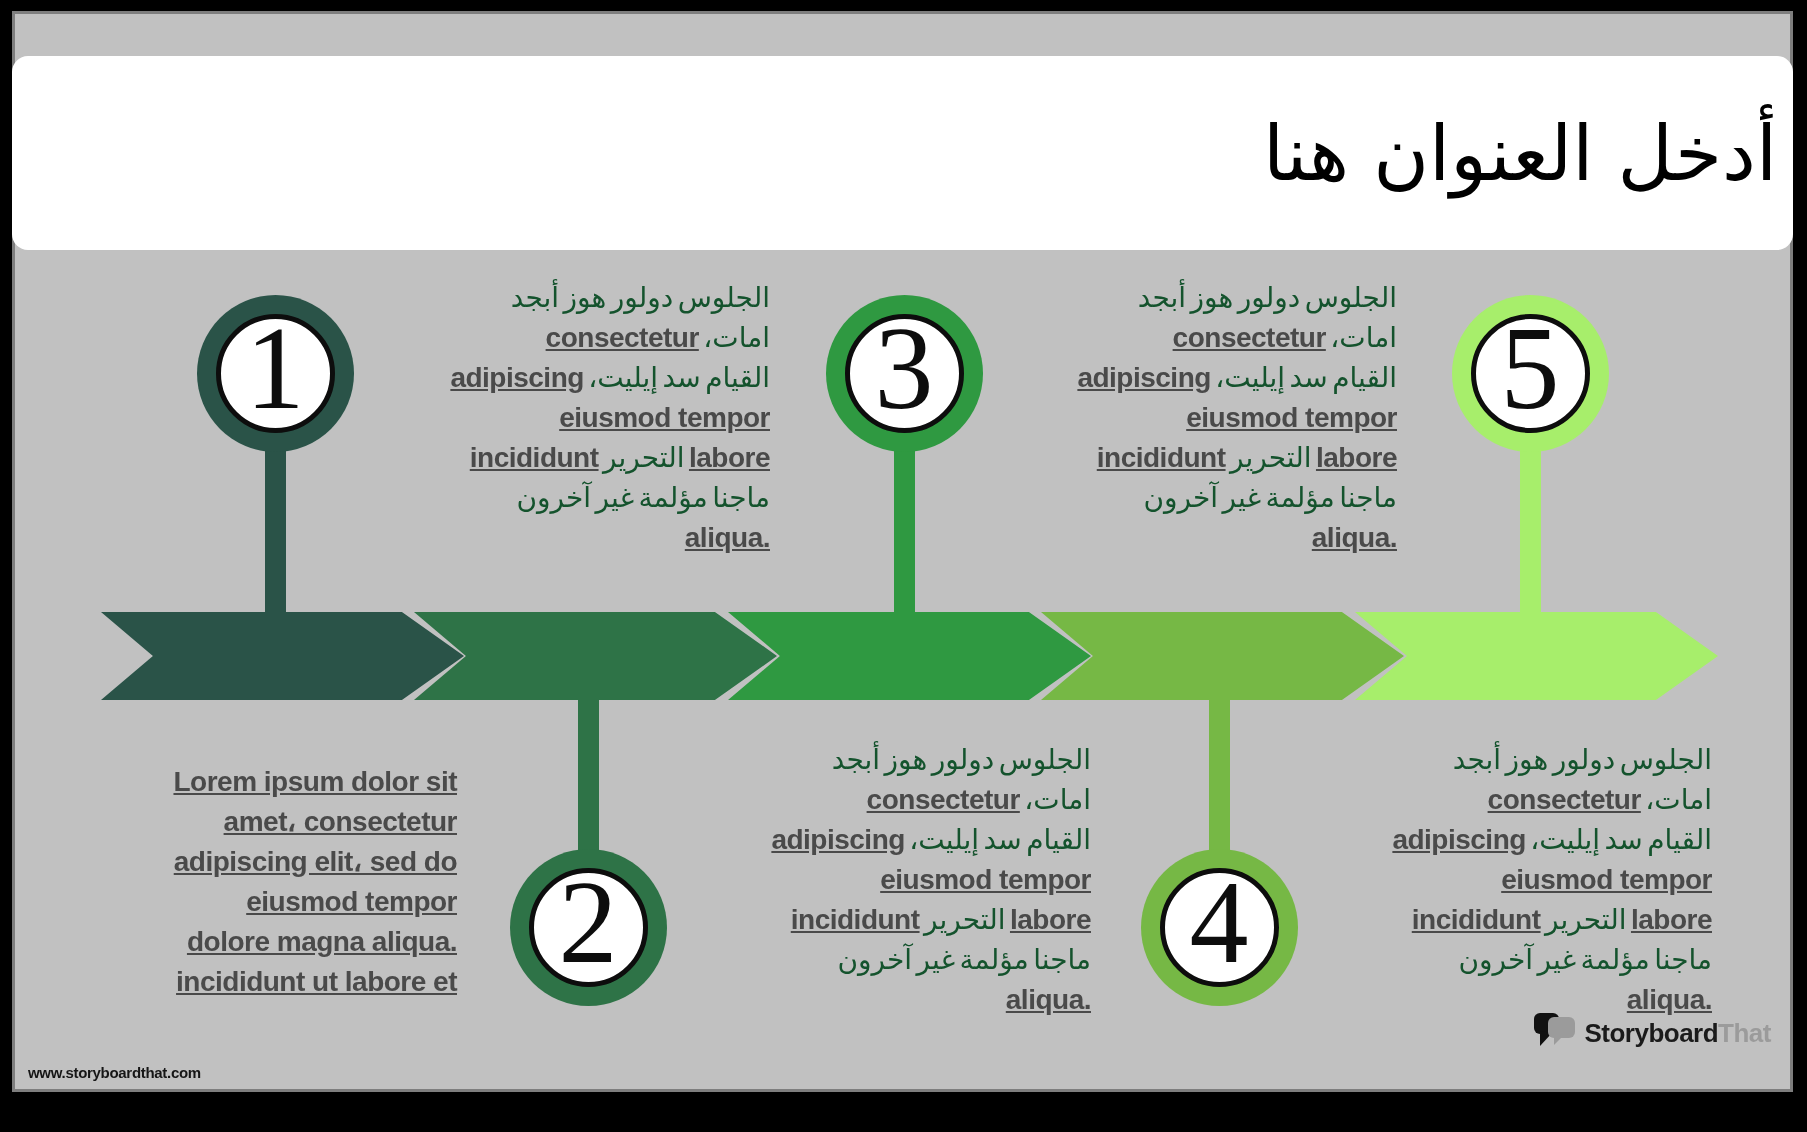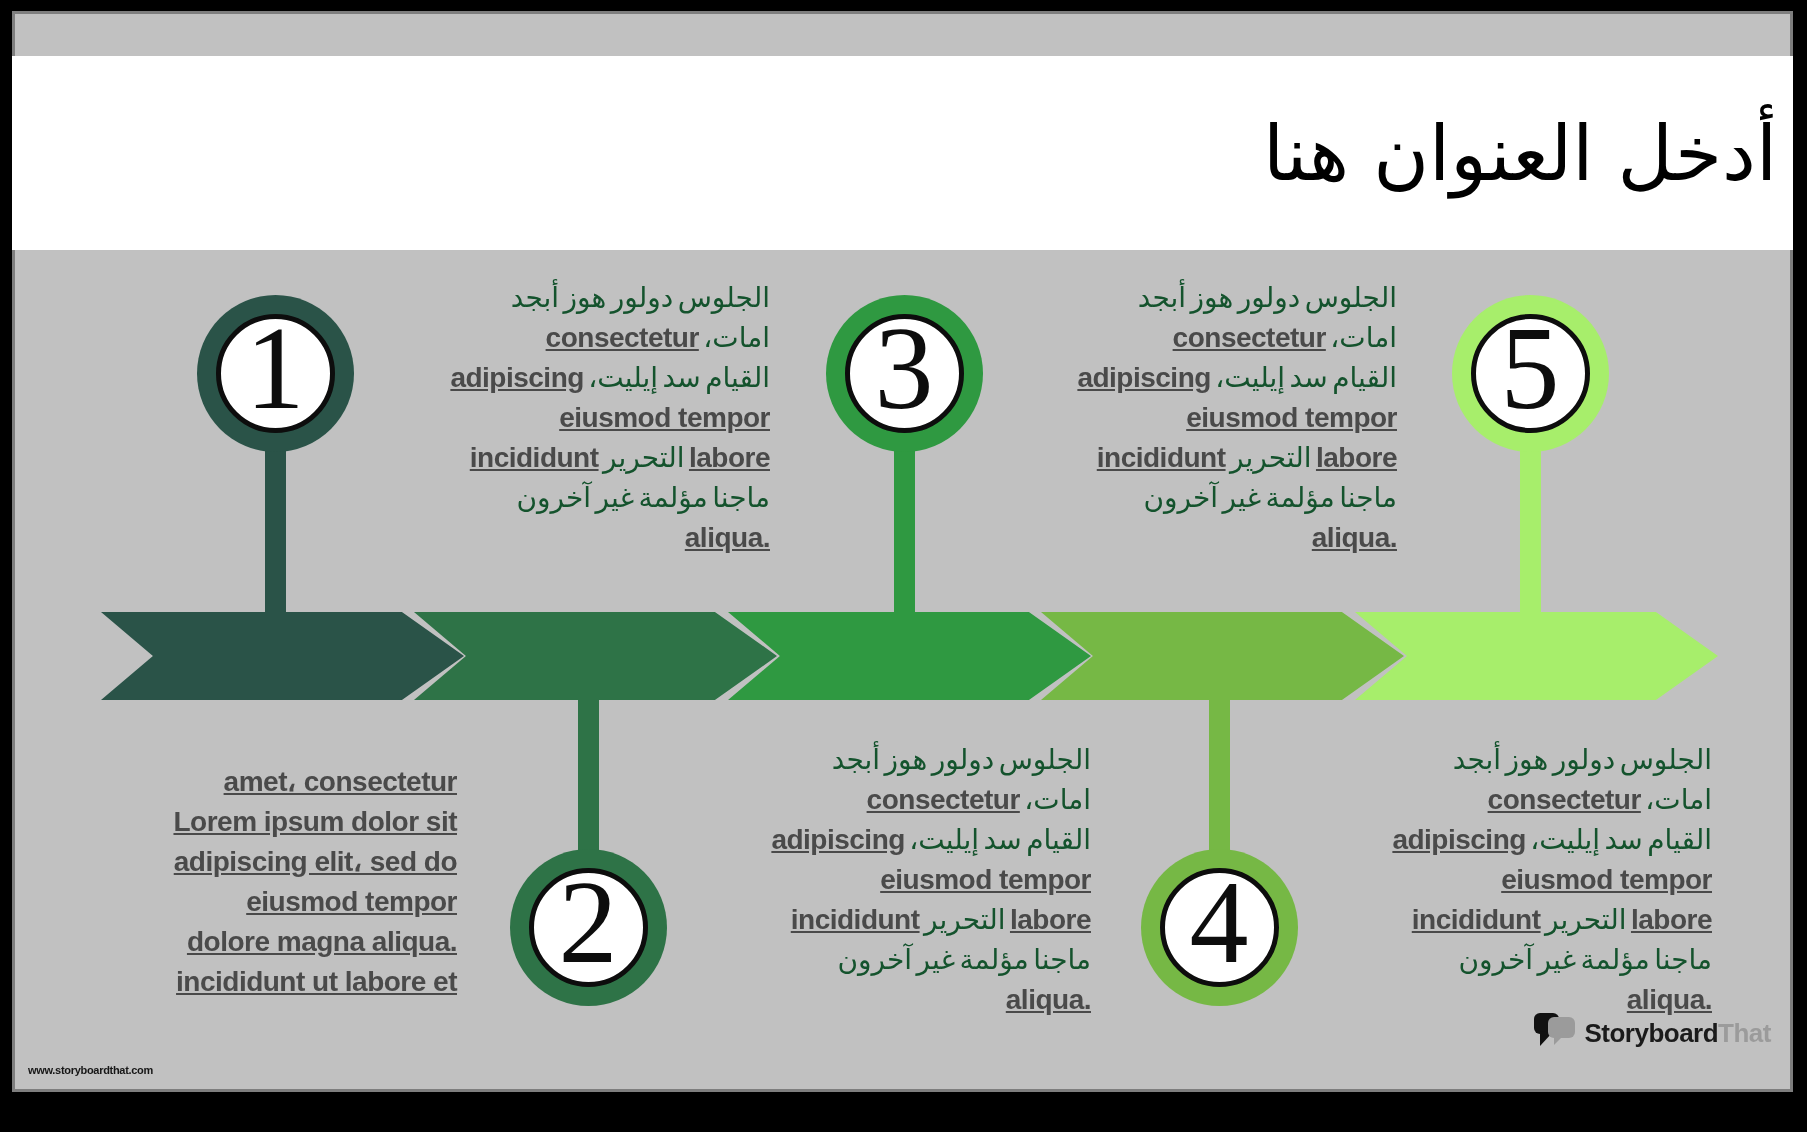--- a/index.html
+++ b/index.html
@@ -1,34 +1,34 @@
 <!DOCTYPE html>
 <html><head>
 <meta charset="utf-8">
 <style>
   html,body{margin:0;padding:0;background:#000;}
   body{width:1807px;height:1132px;overflow:hidden;font-family:"Liberation Sans",sans-serif;}
   #frame{position:relative;width:1807px;height:1132px;background:#000;}
   #canvas{position:absolute;left:12px;top:11px;width:1781px;height:1081px;background:#c1c1c1;outline:3px solid #7e7e7e;outline-offset:-3px;}
-  #title-band{position:absolute;left:0;top:45px;width:100%;height:194px;background:#ffffff;}
+  #title-band{position:absolute;left:0;top:45px;width:100%;height:194px;background:#ffffff;border-radius:16px;}
   #title{position:absolute;right:16px;top:0;height:100%;display:flex;align-items:center;direction:rtl;
          font-family:"DejaVu Sans",sans-serif;font-size:76px;color:#000;white-space:nowrap;padding-bottom:8px;}
   .arrow{position:absolute;top:601px;width:363px;height:88px;
          clip-path:polygon(0% 0%, 82.9% 0%, 100% 50%, 82.9% 100%, 0% 100%, 14.3% 50%);}
   .stem{position:absolute;width:21px;}
   .circle-outer{position:absolute;width:157px;height:157px;border-radius:50%;display:flex;align-items:center;justify-content:center;}
   .circle-inner{width:119px;height:119px;border-radius:50%;background:#fff;border:5px solid #0d0d0d;box-sizing:border-box;
                 display:flex;align-items:center;justify-content:center;}
   .step-number{font-family:"Liberation Serif","DejaVu Serif",serif;font-size:118px;line-height:1;color:#0d0d0d;
                transform:translateY(-4px);}
   .text-block{position:absolute;width:430px;text-align:right;direction:ltr;}
   .tl-line{height:40px;line-height:40px;white-space:nowrap;}
   .la{font-family:"Liberation Sans",sans-serif;font-weight:bold;font-size:28px;color:#4a4a4a;letter-spacing:-0.5px;text-decoration:underline;}
   .ar{font-family:"DejaVu Sans",sans-serif;font-size:28px;color:#14532d;direction:rtl;unicode-bidi:isolate;}
-  #footer-url{position:absolute;left:16px;top:1053px;font-weight:bold;font-size:11px;color:#161616;letter-spacing:-0.3px;}
+  #footer-url{position:absolute;left:16px;top:1053px;font-weight:bold;font-size:15px;color:#161616;letter-spacing:-0.3px;}
   #logo{position:absolute;right:22px;top:1001px;display:flex;align-items:center;gap:7px;}
   #logo-text{font-weight:bold;font-size:26px;letter-spacing:-0.5px;white-space:nowrap;}
 </style>
 </head>
 <body>
 
 <div id="frame">
   <div id="canvas">
 
     <div id="title-band">
@@ -37,22 +37,22 @@
 
     <div id="timeline">
         <div class="stem" style="background: rgb(42, 83, 72); left: 252.5px; top: 362px; height: 245px;"></div>
         <div class="arrow" style="left: 89px; background: rgb(42, 83, 72);"></div>
         <div class="circle-outer" style="left: 184.5px; top: 283.5px; background: rgb(42, 83, 72);">
           <div class="circle-inner">
             <span class="step-number">1</span>
           </div>
         </div>
         <div class="text-block" style="left: 15px; top: 751px;">
+          <div class="tl-line la">Lorem ipsum dolor sit</div>
           <div class="tl-line la">amet، consectetur</div>
-          <div class="tl-line la">Lorem ipsum dolor sit</div>
           <div class="tl-line la">adipiscing elit، sed do</div>
           <div class="tl-line la">eiusmod tempor</div>
           <div class="tl-line la">dolore magna aliqua.</div>
           <div class="tl-line la">incididunt ut labore et</div>
         </div>
         <div class="stem" style="background: rgb(46, 115, 71); left: 565.5px; top: 683px; height: 233px;"></div>
         <div class="arrow" style="left: 402px; background: rgb(46, 115, 71);"></div>
         <div class="circle-outer" style="left: 497.5px; top: 837.5px; background: rgb(46, 115, 71);">
           <div class="circle-inner">
             <span class="step-number">2</span>

